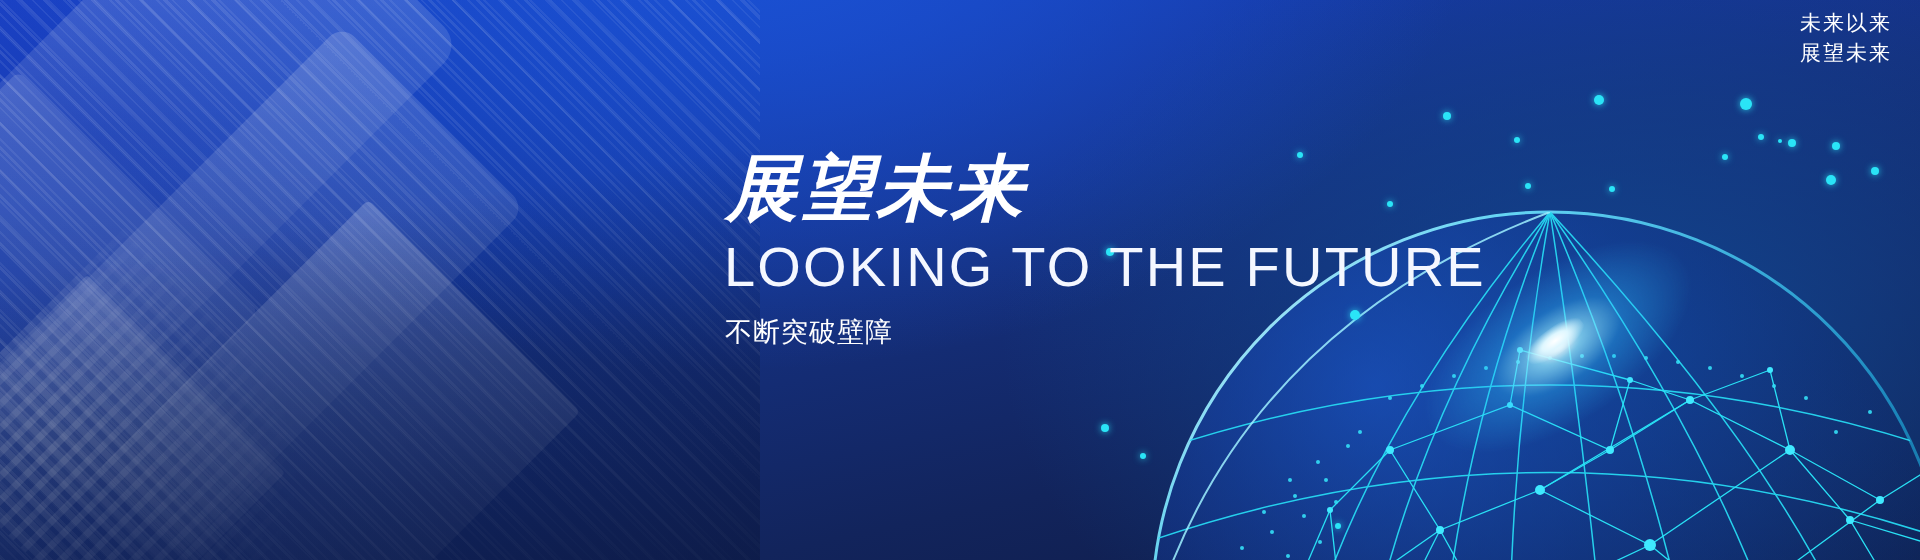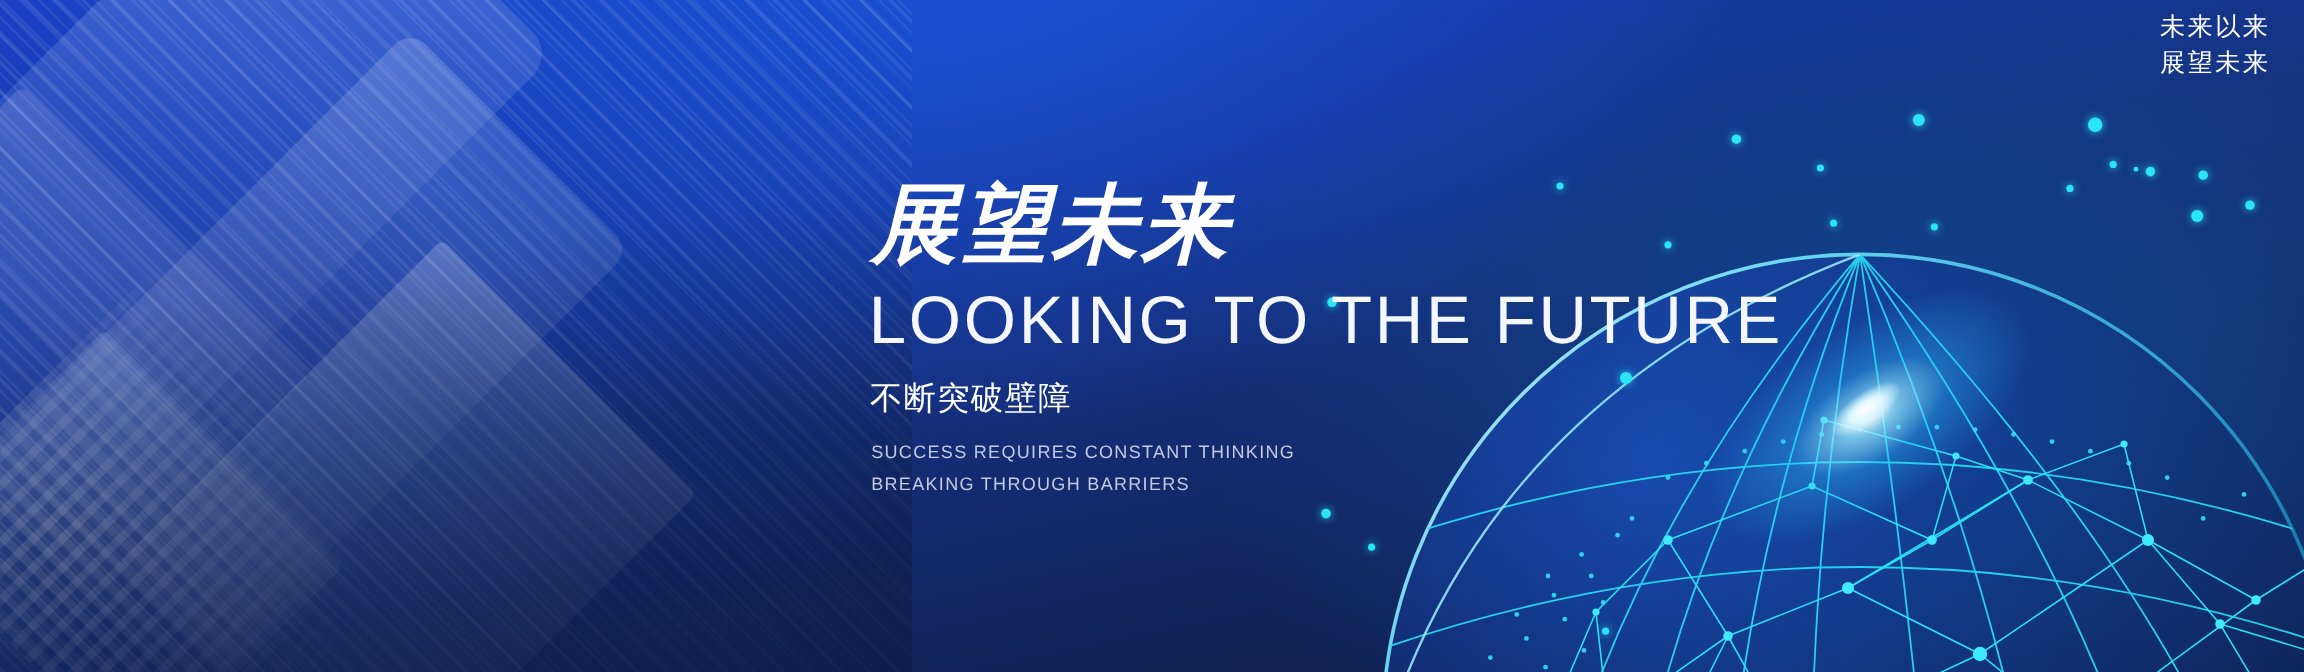--- a/index.html
+++ b/index.html
@@ -418,24 +418,20 @@
       <div class="particle" style="left: 1140px; top: 453px; width: 6px; height: 6px;"></div>
       <div class="particle" style="left: 1335px; top: 523px; width: 6px; height: 6px;"></div>
     </div>
 
   <div class="copy">
     <h1 class="headline-cn">展望未来</h1>
     <div class="headline-en">LOOKING TO THE FUTURE</div>
     <div class="sub-cn">
       <div>不断突破壁障</div>
     </div>
-    <div class="sub-en">
-      <div>SUCCESS REQUIRES CONSTANT THINKING</div>
-      <div>BREAKING THROUGH BARRIERS</div>
-    </div>
   </div>
 
   <div class="corner-tag">
     <div>未来以来</div>
     <div>展望未来</div>
   </div>
 
 </div>
 
 </body></html>

